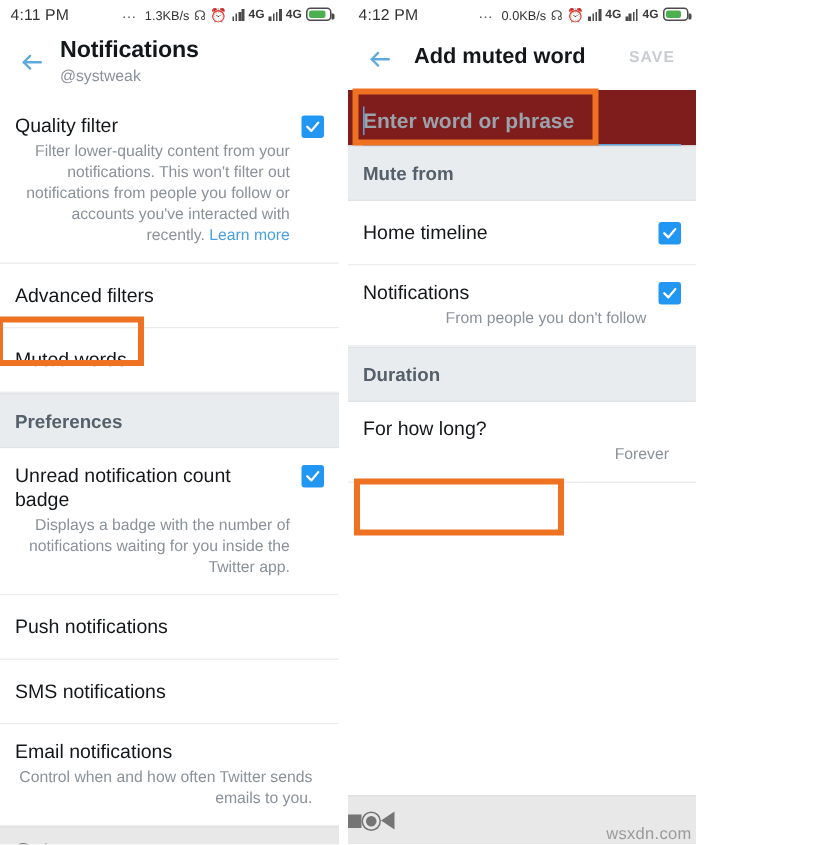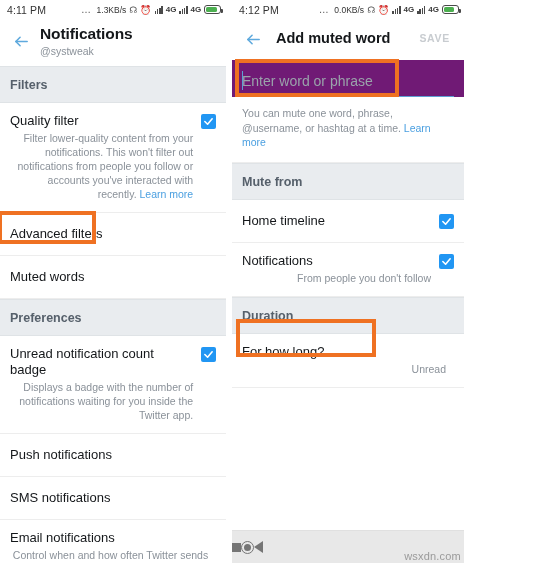--- a/index.html
+++ b/index.html
@@ -110,21 +110,21 @@
 
   .check {
     flex: 0 0 15px; width:15px; height:15px;
     background:#2196f3; border-radius:2px;
     display:flex; align-items:center; justify-content:center;
     margin-top: 1px;
   }
   .check svg { width:11px; height:11px; display:block; }
 
   
-  .fieldzone { background:#701a75; padding: 12px 10px 0 10px; }
+  .fieldzone { background:#7f1d1d; padding: 12px 10px 0 10px; font-weight: bold; }
   .field {
     position: relative; padding-bottom: 6px;
     border-bottom: 1.6px solid #5e9fd4;
   }
   .field .ph { font-size: 14px; color:#9aa3ab; }
   .caret {
     position:absolute; left:0; top:-1px; width:1.4px; height:19px;
     background:#5e9fd4;
   }
   .helper {
@@ -211,21 +211,20 @@
           <line x1="20" y1="12" x2="4" y2="12"></line>
             <polyline points="10,6 4,12 10,18"></polyline>
         </svg>
       </div>
       <div class="titlewrap">
         <div class="title">Notifications</div>
         <div class="subtitle">@systweak</div>
       </div>
     </div>
 
-    <div class="section">Filters</div>
     <div class="rows">
       <div class="row">
         <div class="maincol">
           <div class="row-title">Quality filter</div>
           <div class="row-desc"><span>Filter lower-quality content from your notifications. This won't filter out notifications from people you follow or accounts you've interacted with recently. </span><span class="lnk">Learn more</span></div>
         </div>
         <div class="check">
           <svg viewBox="0 0 24 24" fill="none" stroke="#ffffff" stroke-width="3.4" stroke-linecap="round" stroke-linejoin="round">
               <polyline points="4,12 10,18 20,6"></polyline>
             </svg>
@@ -329,23 +328,20 @@
       <div class="save">SAVE</div>
     </div>
 
     <div class="fieldzone">
       <div class="field">
         <span class="caret"></span>
         <span class="ph">Enter word or phrase</span>
       </div>
     </div>
 
-    <div class="helper">
-      <span>You can mute one word, phrase, @username, or hashtag at a time. </span><span class="lnk">Learn more</span>
-    </div>
 
     <div class="section">Mute from</div>
     <div class="rows">
       <div class="row plain">
         <div class="maincol">
             <div class="row-title">Home timeline</div>
           </div>
         <div class="check">
           <svg viewBox="0 0 24 24" fill="none" stroke="#ffffff" stroke-width="3.4" stroke-linecap="round" stroke-linejoin="round">
               <polyline points="4,12 10,18 20,6"></polyline>
@@ -363,21 +359,21 @@
             </svg>
         </div>
       </div>
     </div>
 
     <div class="section">Duration</div>
     <div class="rows">
       <div class="row">
         <div class="maincol">
           <div class="row-title">For how long?</div>
-          <div class="row-desc">Unread</div>
+          <div class="row-desc">Forever</div>
         </div>
       </div>
     </div>
 
     <div class="filler"></div>
 
     <div class="hl" style="left:3px; top:59px; width:164px; height:38px;"></div>
     <div class="hl" style="left:4px; top:319px; width:140px; height:38px;"></div>
 
     <div class="navbar">

